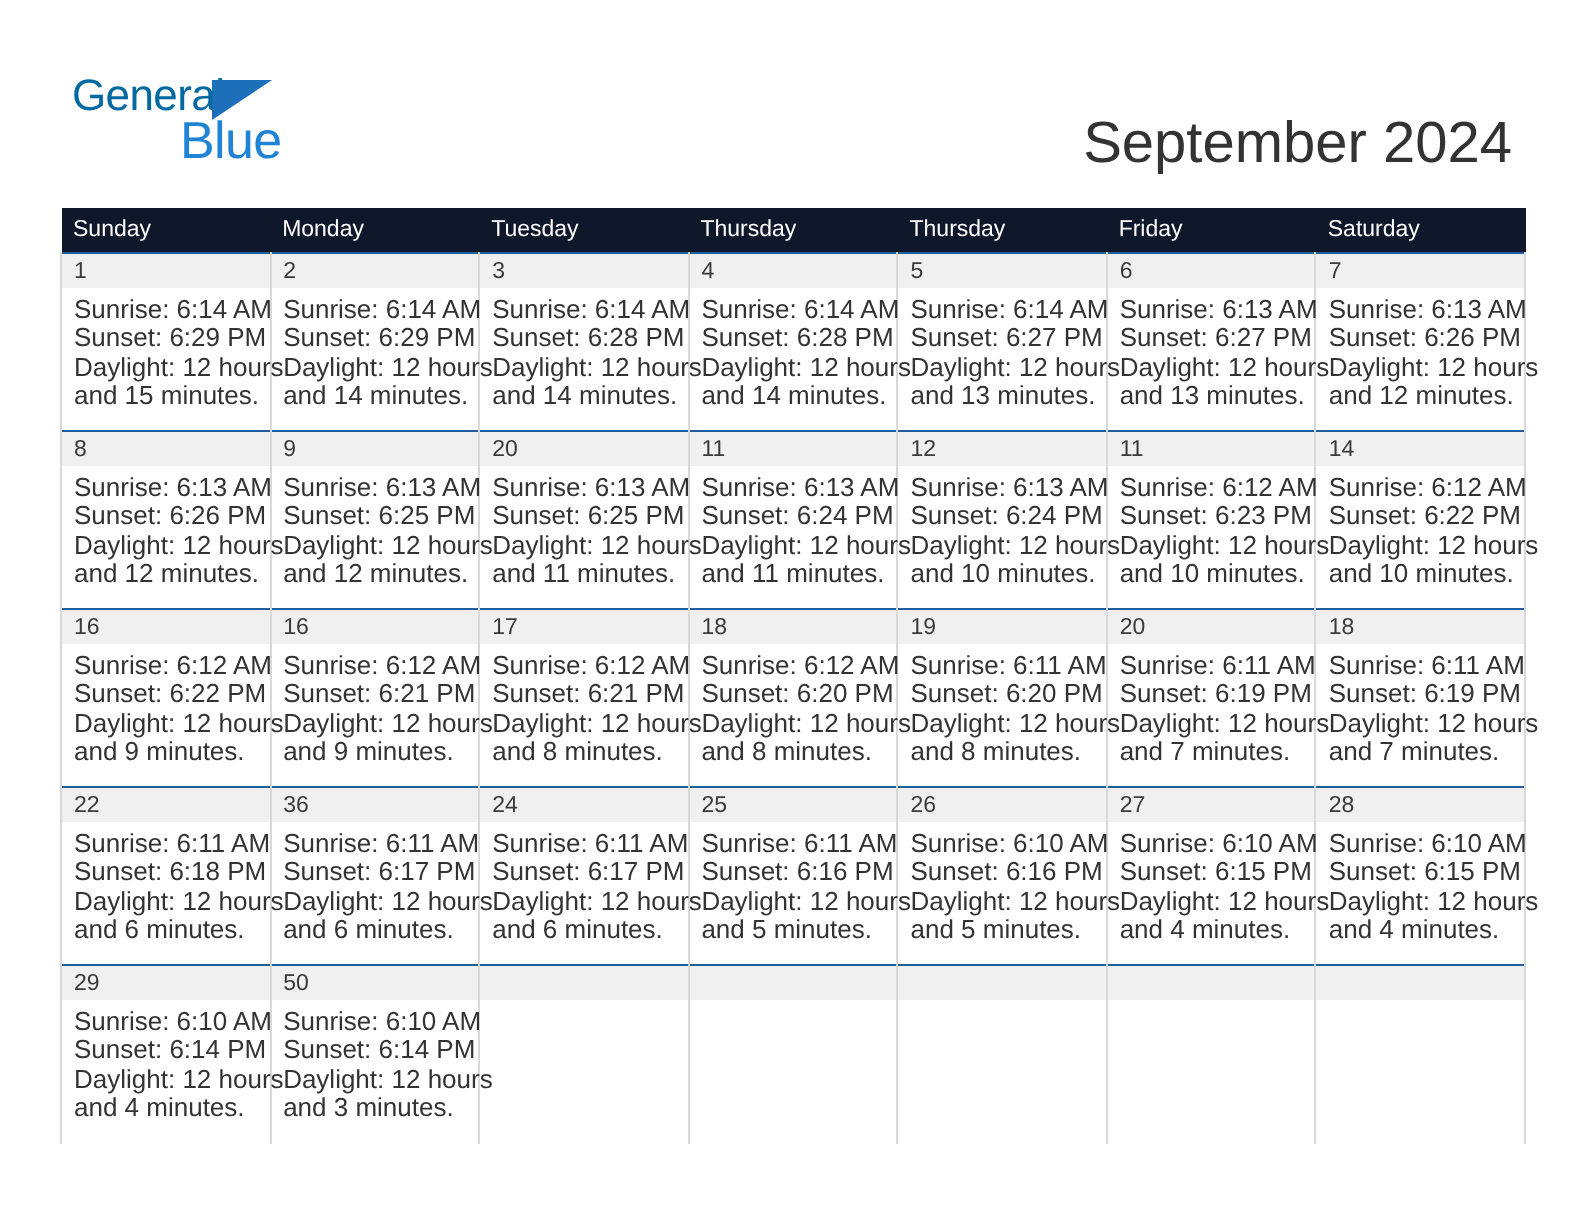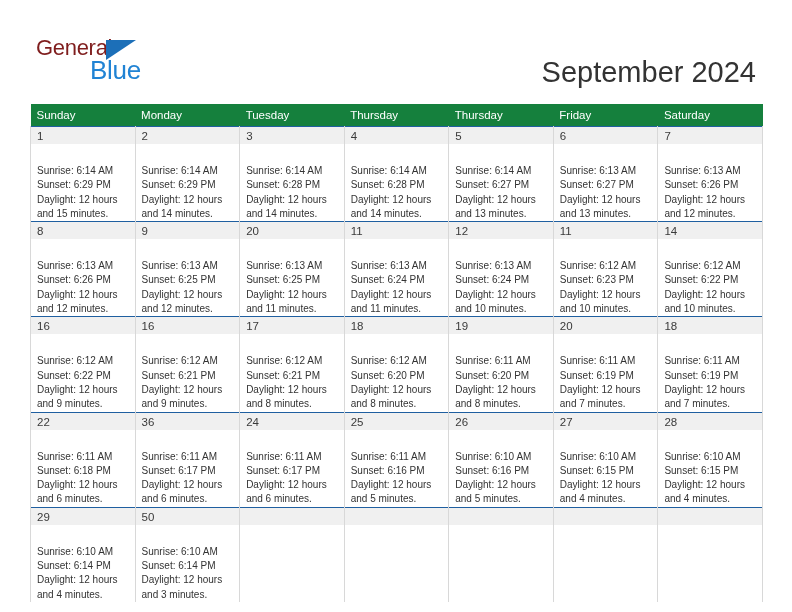--- a/index.html
+++ b/index.html
@@ -25,21 +25,21 @@
   .logo {
     position: absolute;
     left: 36px; top: 36px;
     width: 130px; height: 46px;
   }
   .logo-general {
     position: absolute;
     left: 0; top: 0;
     font-size: 22px;
     letter-spacing: -0.3px;
-    color: #7f1d1d;
+    color: #0369a1;
     line-height: 24px;
     white-space: nowrap;
   }
   .logo-triangle {
     position: absolute;
     left: 70px; top: 4px;
     width: 0; height: 0;
     border-left: 30px solid #1c6fb8;
     border-bottom: 20px solid transparent;
   }
@@ -78,21 +78,21 @@
 
   
   .calendar {
     position: absolute;
     left: 30px; top: 104px;
     width: 733px;
     border-collapse: collapse;
     table-layout: fixed;
   }
   .calendar th {
-    background: #15803d;
+    background: #0f172a;
     color: #ffffff;
     font-size: 11.5px;
     font-weight: normal;
     text-align: left;
     padding: 5px 0 5px 6px;
     height: 21px;
     border: none;
   }
   .calendar td {
     width: 104.71px;
@@ -107,22 +107,22 @@
   }
   .daynum {
     background: #f0f0f0;
     height: 17px;
     padding: 2px 0 0 6px;
     font-size: 11.5px;
     color: #3a3a3a;
     line-height: 15px;
   }
   .daybody {
-    padding: 20px 4px 0 6px;
-    font-size: 10px;
+    padding: 4px 4px 0 6px;
+    font-size: 13px;
     color: #333333;
     line-height: 14.3px;
   }
   .daybody div { white-space: nowrap; }
   .empty .daynum { background: #f0f0f0; }
 </style>
 </head>
 <body>
 
 <div class="page">

